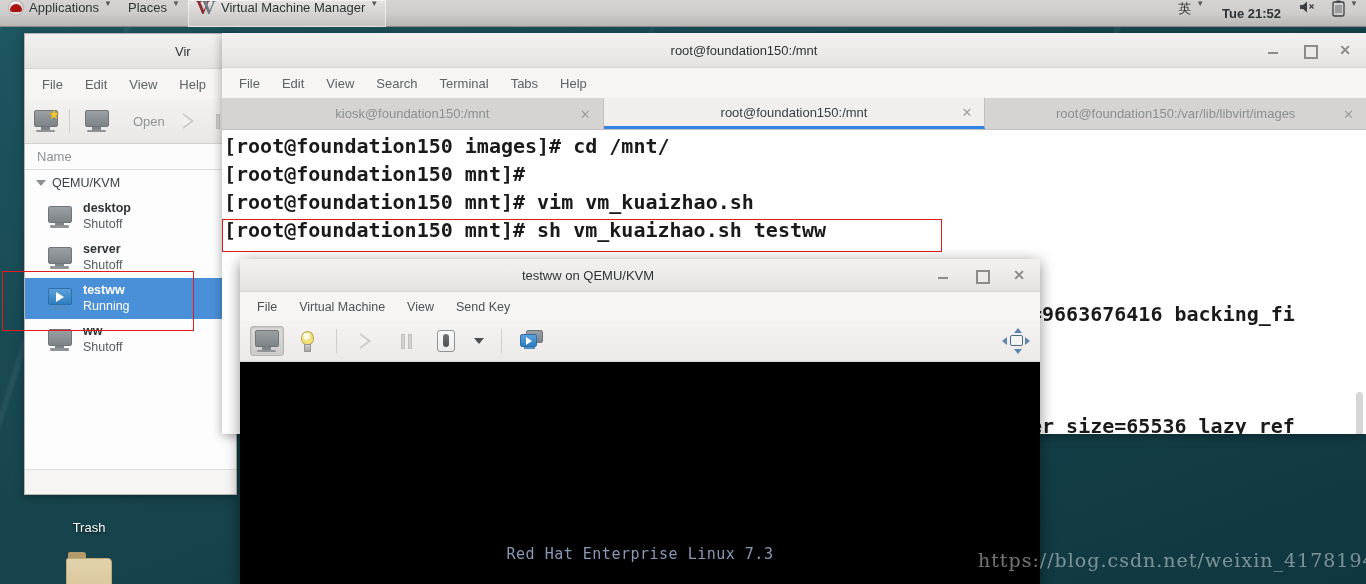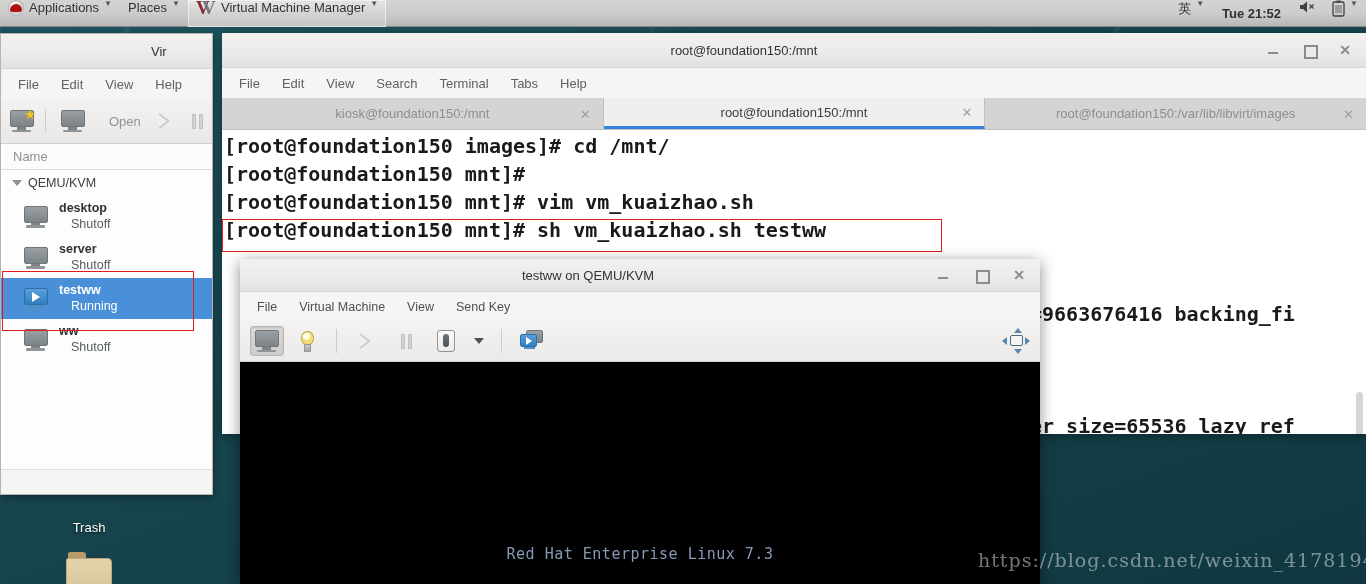--- a/index.html
+++ b/index.html
@@ -95,21 +95,21 @@
     content: ""; position: absolute; left: 2px; top: 2px; width: 10px; height: 10px;
     border: 2px solid #8b8b8b;
   }
   .wbtn.close { color: #8b8b8b; font-size: 14px; line-height: 14px; text-align: center; font-weight: bold; }
 
   .menubar { display: flex; align-items: center; font-size: 13px; color: #5c6366; background: #f6f5f4; }
   .menubar > div { padding: 0 11px; white-space: nowrap; }
 
   
   #vmm {
-    left: 0; top: 33px; width: 213px; height: 462px;
+    left: 24px; top: 33px; width: 213px; height: 462px;
     box-shadow: 0 2px 8px rgba(0,0,0,0.35);
     border: 1px solid #b6b4b2;
     z-index: 10;
   }
   #vmm .titlebar { height: 35px; }
   #vmm .titlebar .title { padding-left: 150px; text-align: left; }
   #vmm .menubar { height: 30px; padding-left: 6px; }
   #vmm-toolbar {
     height: 45px; background: linear-gradient(to bottom,#f3f2f1,#e9e8e7);
     border-bottom: 1px solid #d3d1cf;
@@ -175,21 +175,21 @@
     width: 0; height: 0; border-left: 5px solid transparent; border-right: 5px solid transparent;
     border-top: 6px solid #8b9094;
   }
   .vm-row {
     height: 41px; display: flex; align-items: center; gap: 10px;
     padding-left: 22px; position: relative;
   }
   .vm-row.selected { background: #4a90d9; }
   .vm-text { display: flex; flex-direction: column; line-height: 1.22; }
   .vm-name { font-size: 12.5px; font-weight: bold; color: #2e3436; }
-  .vm-state { font-size: 12.5px; color: #555c60; margin-left: 12px; }
+  .vm-state { font-size: 12.5px; color: #555c60; }
   .vm-row.selected .vm-name, .vm-row.selected .vm-state { color: #ffffff; }
 
   #vmm-statusbar {
     position: absolute; left: 0; bottom: 0; width: 100%; height: 25px;
     background: #f6f5f4; border-top: 1px solid #e2e0de;
   }
 
   
   .annot { position: absolute; border: 1.5px solid #e01b1b; pointer-events: none; }
 

